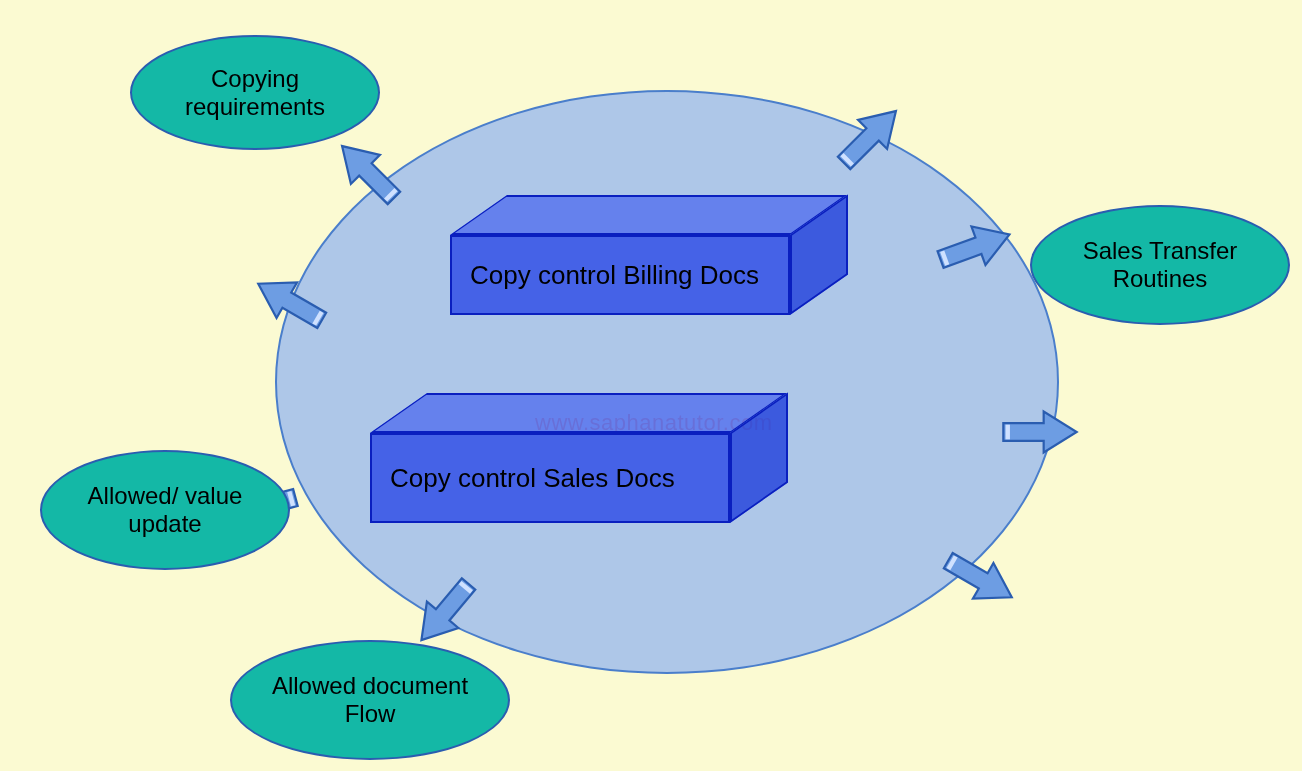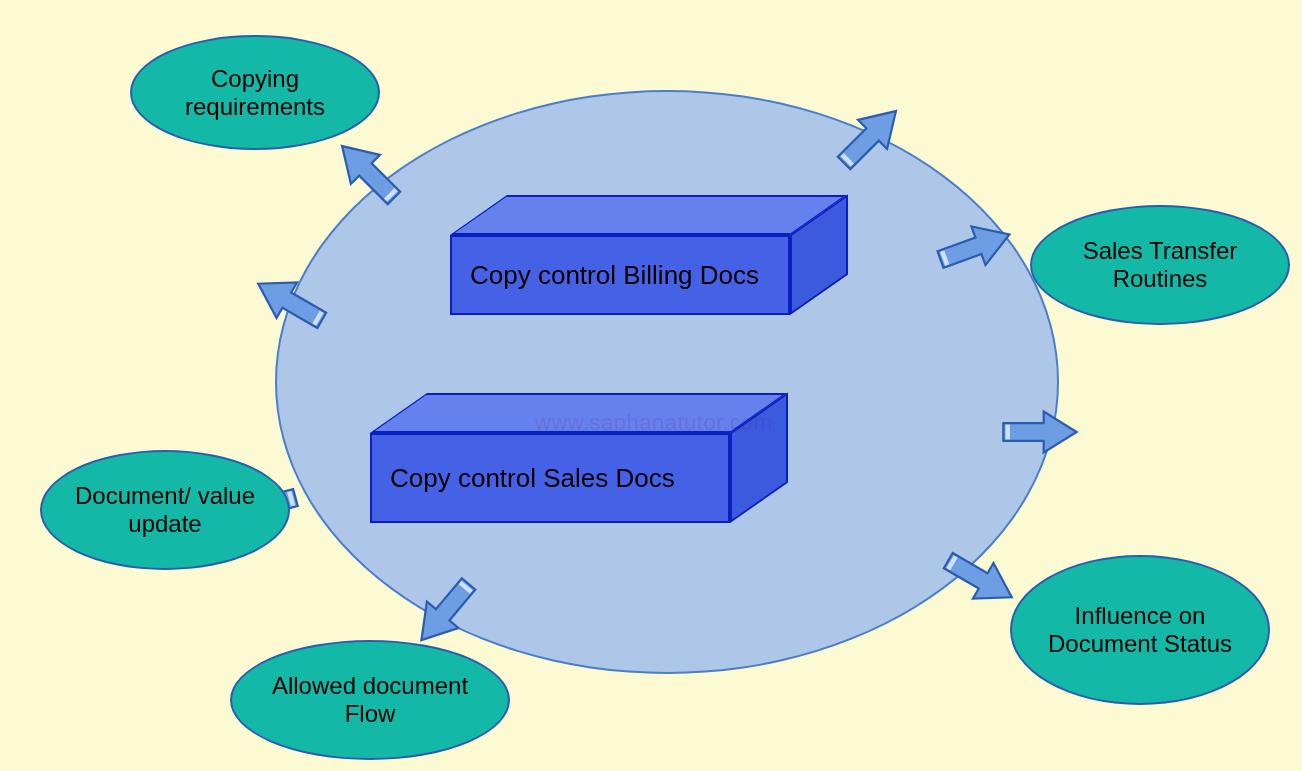--- a/index.html
+++ b/index.html
@@ -195,24 +195,21 @@
   </div>
 
 
 
   <div class="bubble" style="left:1030px; top:205px; width:260px; height:120px;">
     <span>Sales Transfer Routines</span>
   </div>
 
 
   <div class="bubble" style="left:40px; top:450px; width:250px; height:120px;">
-    <span>Document/ value update</span>
-  </div>
-
-  <div class="bubble" style="left:1010px; top:555px; width:260px; height:150px;">
-    <span>Influence on Document Status</span>
-  </div>
+    <span>Allowed/ value update</span>
+  </div>
+
 
   <div class="bubble" style="left:230px; top:640px; width:280px; height:120px;">
     <span>Allowed document Flow</span>
   </div>
 
 </div>
 
 </body></html>

